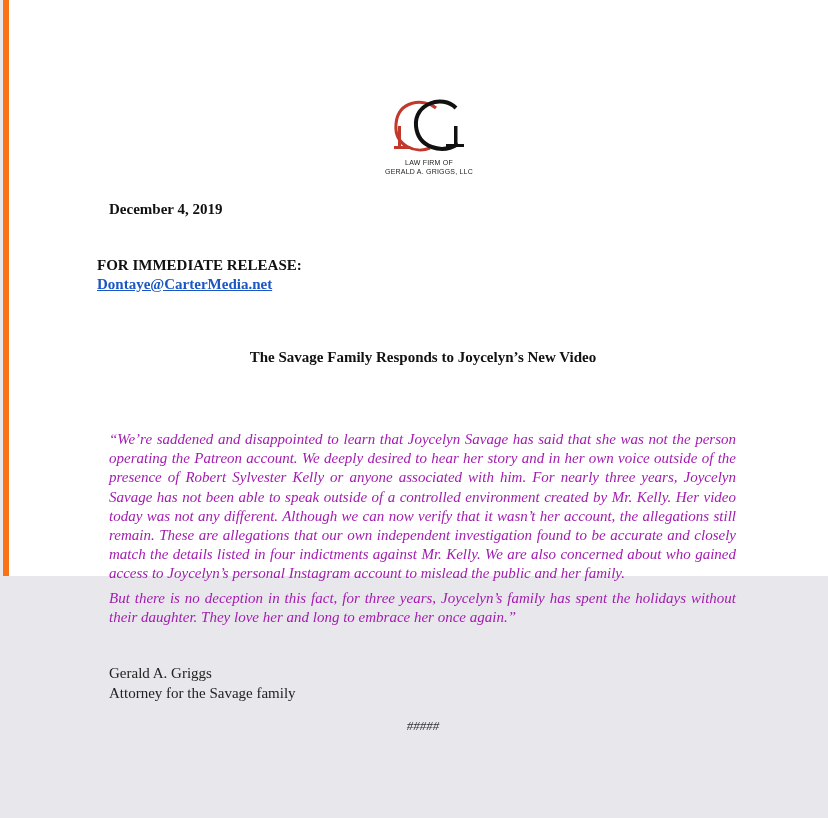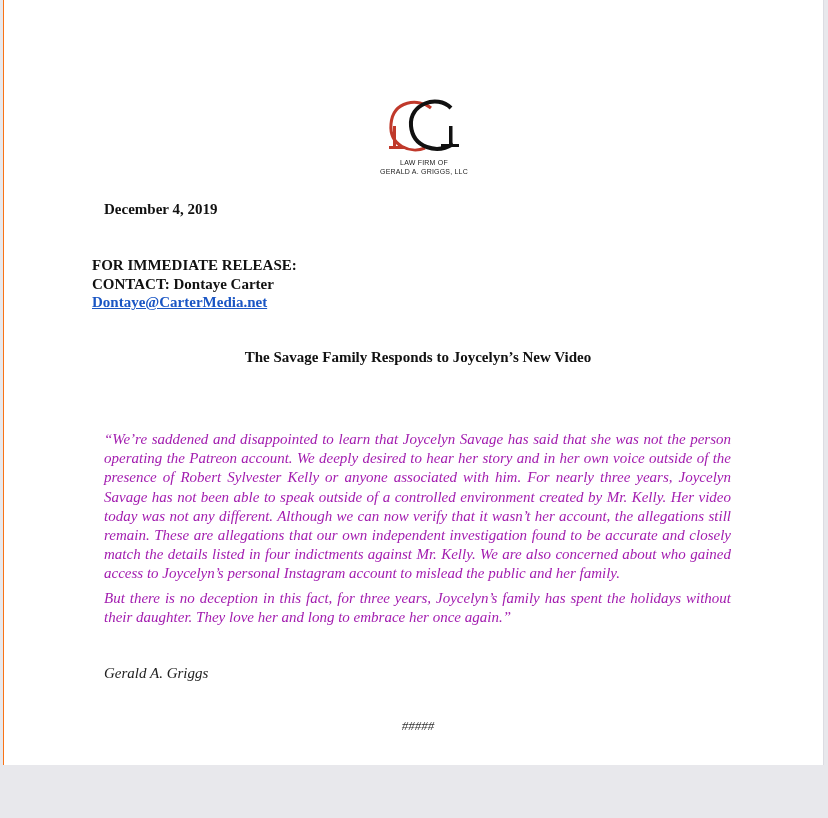--- a/index.html
+++ b/index.html
@@ -4,23 +4,23 @@
   <style>
     html, body { margin: 0; padding: 0; }
     body {
       width: 828px; height: 818px; overflow: hidden;
       background: #e8e8ec;
       font-family: "Liberation Serif", serif;
       color: #111;
       position: relative;
     }
     .page {
-      position: absolute; left: 3px; top: 0; width: 819px; height: 765px;
+      position: absolute; left: 3px; top: 0; width: 819px; height: 576px;
       background: #ffffff;
-      border-left: 1px solid #f97316;
+      border-left: 6px solid #f97316;
       border-right: 1px solid #dcdce2;
     }
     .logo {
       position: absolute; left: 360px; top: 96px; width: 120px; height: 96px;
       text-align: center;
     }
     .logo svg { display: block; margin: 0 auto; }
     .logo-caption {
       font-family: "Liberation Sans", sans-serif;
       font-size: 7px; letter-spacing: 0.2px; color: #222; line-height: 9px;
@@ -41,21 +41,21 @@
     }
     .body-text {
       position: absolute; left: 100px; width: 627px;
       font-style: italic; font-size: 15px; line-height: 19.2px;
       text-align: justify; color: #a21caf;
     }
     .p1 { top: 430px; }
     .p2 { top: 589px; font-family: Liberation Serif, serif; }
     .signature {
       position: absolute; left: 100px; top: 664px;
-      font-style: italic; font-size: 15px; line-height: 19.5px; color: #222;
+      font-size: 15px; line-height: 19.5px; color: #222;
     }
     .endmark {
       position: absolute; left: 0; width: 828px; top: 718px; text-align: center;
       font-style: italic; font-size: 13px; color: #333;
     }
   </style>
 </head>
 <body>
 
 <div class="page">
@@ -72,27 +72,27 @@
       <rect x="62" y="48" width="18" height="3" fill="#111"></rect>
     </svg>
     <div class="logo-caption">Law Firm of</div>
     <div class="logo-caption">Gerald A. Griggs, LLC</div>
   </div>
 
   <div class="date">December 4, 2019</div>
 
   <div class="contact">
     <div>FOR IMMEDIATE RELEASE:</div>
-    <div>CONTACT: Dontaye Carter</div>
     <div><a class="email">Dontaye@CarterMedia.net</a></div>
   </div>
 
   <div class="headline">The Savage Family Responds to Joycelyn’s New Video</div>
 
   <p class="body-text p1" style="margin:0">“We’re saddened and disappointed to learn that Joycelyn Savage has said that she was not the person operating the Patreon account. We deeply desired to hear her story and in her own voice outside of the presence of Robert Sylvester Kelly or anyone associated with him.  For nearly three years, Joycelyn Savage has not been able to speak outside of a controlled environment created by Mr. Kelly. Her video today was not any different. Although we can now verify that it wasn’t her account, the allegations still remain. These are allegations that our own independent investigation found to be accurate and closely match the details listed in four indictments against Mr. Kelly. We are also concerned about who gained access to Joycelyn’s personal Instagram account to mislead the public and her family.</p>
   <p class="body-text p2" style="margin:0">But there is no deception in this fact, for three years, Joycelyn’s family has spent the holidays without their daughter. They love her and long to embrace her once again.”</p>
 
   <div class="signature">
     <div>Gerald A. Griggs</div>
+    <div>Attorney for the Savage family</div>
   </div>
 
   <div class="endmark">#####</div>
 </div>
 
 </body></html>

